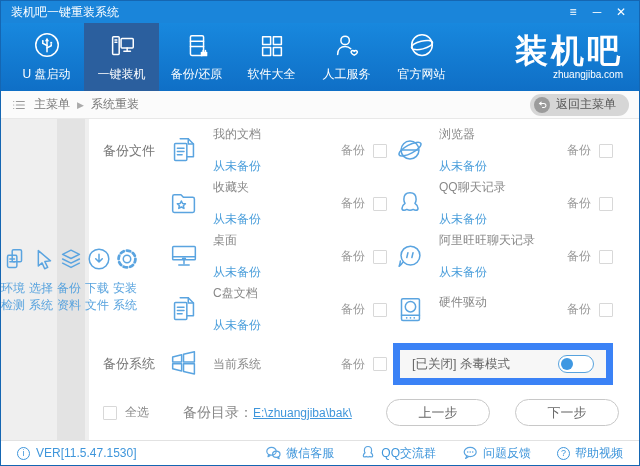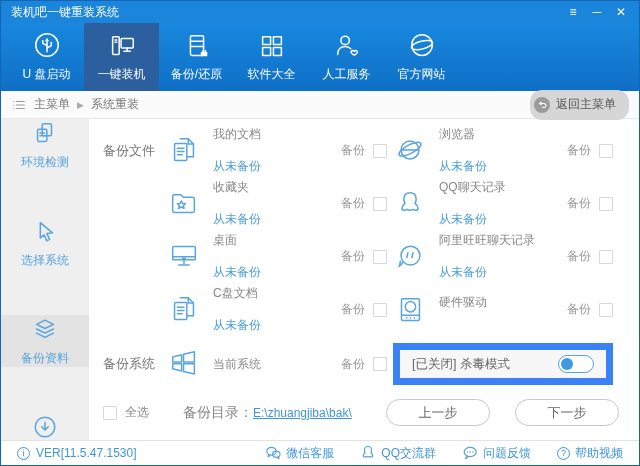--- a/index.html
+++ b/index.html
@@ -18,26 +18,26 @@
   .nav-item { width:75px; display:flex; flex-direction:column; align-items:center; justify-content:center; gap:5px; color:#fff; font-size:12px; cursor:pointer; }
   .nav-item.active { background:#2b5f9e; }
   .nav-item svg { width:30px; height:30px; }
   .logo { margin-left:auto; margin-right:16px; color:#fff; text-align:right; align-self:center; }
   .logo-text { font-size:33px; font-weight:bold; letter-spacing:3px; line-height:1; display:block; }
   .logo-domain { font-size:10px; display:block; margin-top:2px; }
 
   
   .breadcrumb { height:28px; background:#fbfbfb; border-bottom:1px solid #e8e8e8; display:flex; align-items:center; padding:0 10px; gap:7px; font-size:12px; color:#777; flex:none; }
   .crumb-sep { color:#aaa; font-size:9px; }
-  .back-btn { margin-left:auto; background:#d6d6d6; border-radius:12px; height:30px; display:flex; align-items:center; gap:6px; padding:0 13px 0 4px; color:#555; font-size:12px; cursor:pointer; }
+  .back-btn { margin-left:auto; background:#d6d6d6; border-radius:12px; height:22px; display:flex; align-items:center; gap:6px; padding:0 13px 0 4px; color:#555; font-size:12px; cursor:pointer; }
   .back-icn { width:16px; height:16px; background:#9b9b9b; border-radius:50%; display:flex; align-items:center; justify-content:center; }
 
   
   .bodyarea { flex:1; display:flex; min-height:0; }
-  .sidebar { width:88px; background:#efefef; display:flex; flex-direction:column; flex:none;gap:46px; }
+  .sidebar { width:88px; background:#efefef; display:flex; flex-direction:row; flex:none; }
   .side-item { flex:1; display:flex; flex-direction:column; align-items:center; justify-content:center; gap:7px; color:#58a3de; font-size:12px; cursor:pointer; }
   .side-item.active { background:#e3e3e3; }
   .side-item svg { width:28px; height:28px; }
 
   .main { flex:1; display:flex; flex-direction:column; padding:5px 20px 0 14px; min-width:0; }
   .grid { display:grid; grid-template-columns:64px 1fr 1fr; }
   .row-label { font-size:13px; color:#777; display:flex; align-items:center; }
   .cell { height:53px; display:flex; align-items:center; gap:12px; padding-right:6px; }
   .cell svg { width:34px; height:34px; flex:none; }
   .texts { display:flex; flex-direction:column; gap:15px; min-width:108px; }
@@ -137,20 +137,24 @@
         <path d="M20.5 21.8 c0.8,-1.2 2.6,-1.2 3.2,0 c0.6,-1.2 2.4,-1.2 3.2,0 c0.6,1 -0.4,2.5 -3.2,4 c-2.8,-1.5 -3.8,-3 -3.2,-4 z"></path>
       </svg>
       <span>人工服务</span>
     </div>
     <div class="nav-item">
       <svg class="icw" viewBox="0 0 32 32">
         <circle cx="16" cy="15" r="11"></circle>
           <ellipse cx="16" cy="15" rx="11.5" ry="4.2" transform="rotate(-14 16 15)"></ellipse>
       </svg>
       <span>官方网站</span>
+    </div>
+    <div class="logo">
+      <span class="logo-text">装机吧</span>
+      <span class="logo-domain">zhuangjiba.com</span>
     </div>
   </div>
 
   <div class="breadcrumb">
     <svg class="ic thin" width="16" height="16" viewBox="0 0 18 18" style="stroke:#999">
       <path d="M3 5 h.1 M6 5 h9 M3 9 h.1 M6 9 h9 M3 13 h.1 M6 13 h9"></path>
     </svg>
     <span>主菜单</span>
     <span class="crumb-sep">▶</span>
     <span>系统重装</span>

